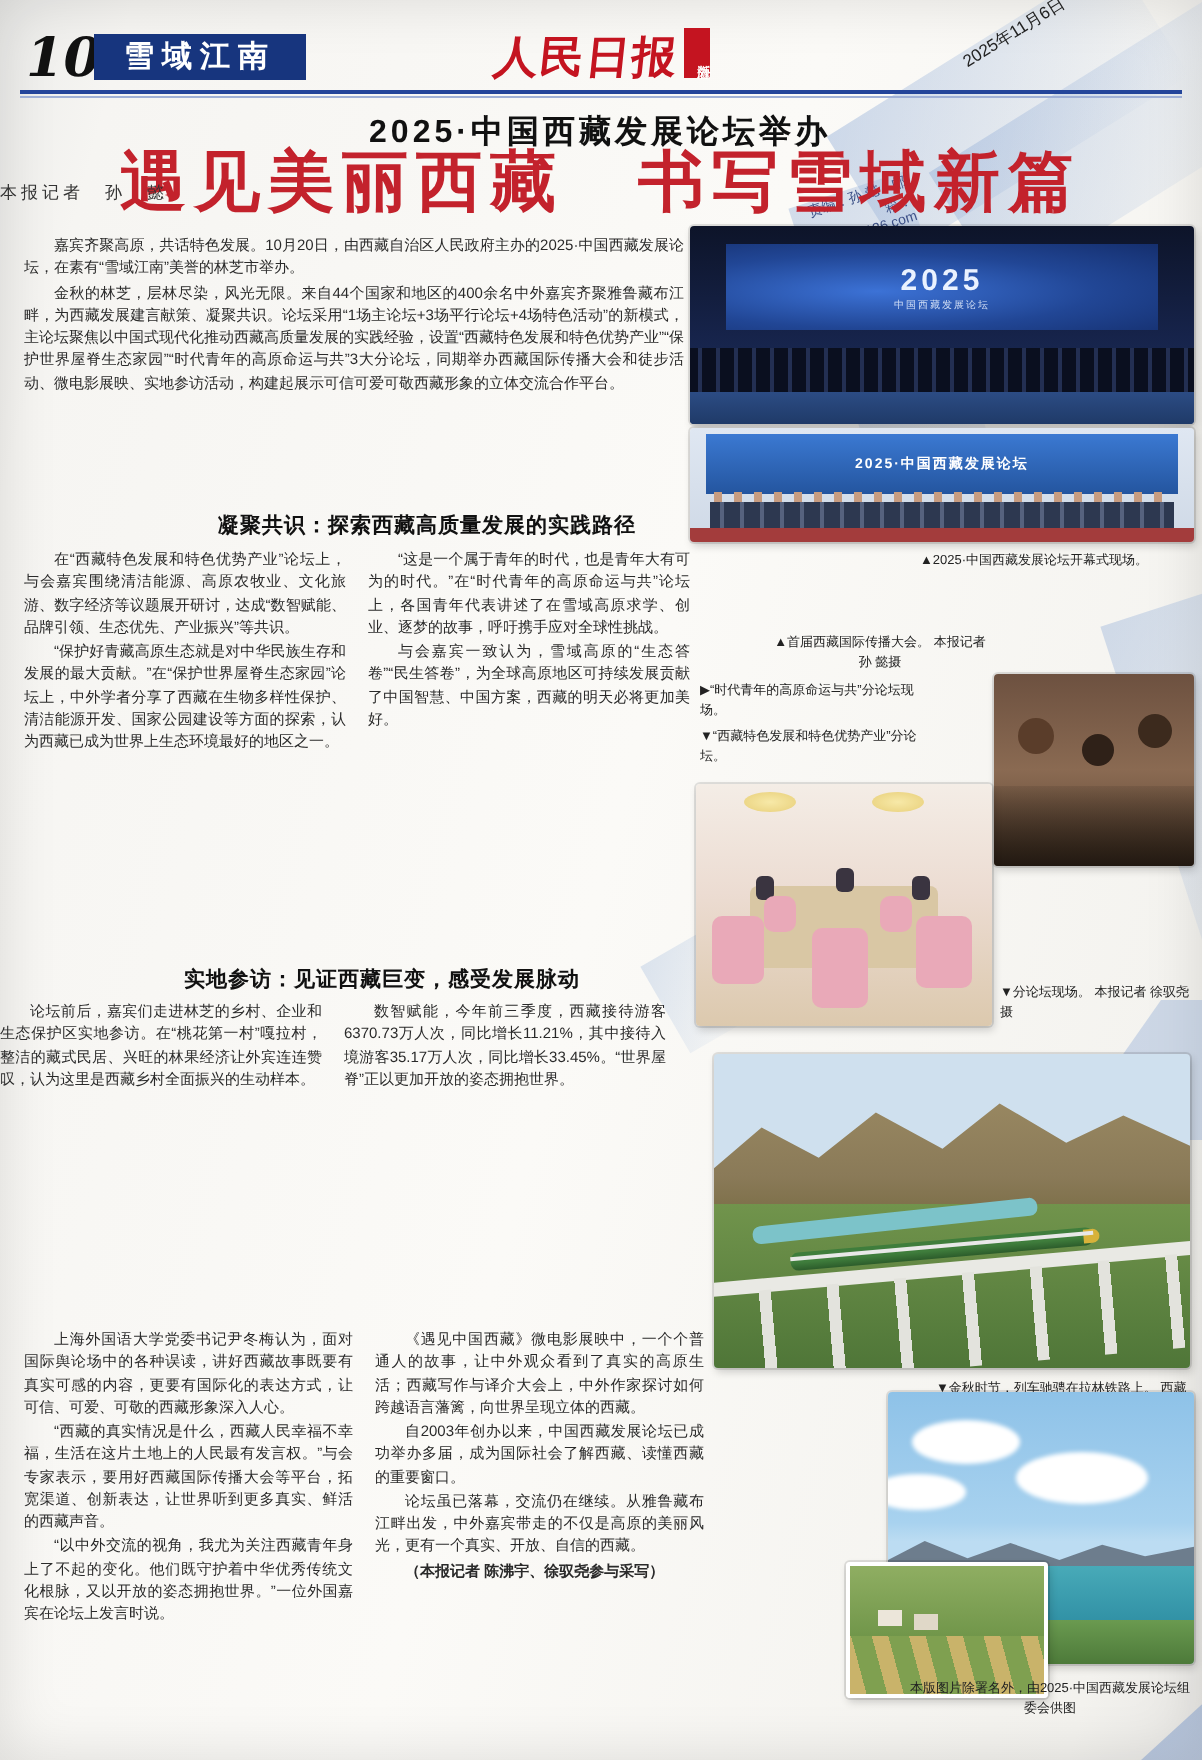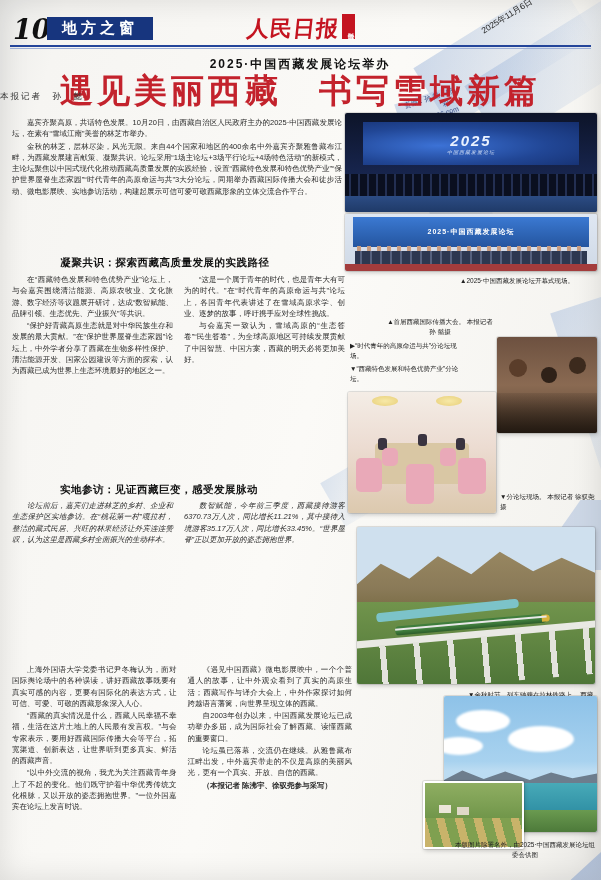--- a/index.html
+++ b/index.html
@@ -16,43 +16,43 @@
   .toprule2{position:absolute;left:10px;right:10px;top:48px;height:1px;background:#9fb0d6;}
   .masthead{position:absolute;left:0;right:0;top:14px;text-align:center;}
   .masthead .mh{display:inline-block;font-family:"DejaVu Serif","Liberation Serif",serif;
     font-weight:bold;font-size:22px;color:#c41420;transform:skewX(-6deg);letter-spacing:1px;}
   .edbadge{display:inline-block;vertical-align:top;margin-left:3px;width:13px;height:24px;background:#c41420;
     color:#fff;font-size:7px;line-height:1.1;text-align:center;padding-top:1px;writing-mode:vertical-rl;}
   .dateblock{position:absolute;right:12px;top:18px;text-align:right;}
   .dateblock .d1{font-size:8.5px;color:#222;}
   .dateblock .d2{font-size:7px;color:#3b4f86;margin-top:3px;}
   
-  .kicker{position:absolute;left:60px;top:56px;width:480px;text-align:center;font-size:12px;font-weight:bold;color:#111;letter-spacing:2px;}
+  .kicker{position:absolute;left:60px;top:56px;width:480px;text-align:center;font-size:16px;font-weight:bold;color:#111;letter-spacing:2px;}
   .headline{position:absolute;left:0;top:69px;width:601px;text-align:center;font-weight:bold;font-size:33px;
     color:#c3222c;letter-spacing:4px;font-family:"DejaVu Serif","Liberation Serif",serif;}
   .byline{position:absolute;left:0;top:91px;width:529px;text-align:left;font-size:8.5px;color:#333;letter-spacing:2px;}
   
   .btxt{font-size:7.5px;line-height:1.5;text-align:justify;color:#2a2a2a;overflow:hidden;}
   .btxt p{margin:0 0 1px;text-indent:2em;}
   .cols2{column-count:2;column-gap:11px;}
   .intro{position:absolute;left:12px;top:117px;width:330px;height:138px;}
-  .subhead{position:absolute;font-weight:bold;font-size:10.5px;color:#111;text-align:center;letter-spacing:.5px;}
+  .subhead{position:absolute;font-weight:bold;font-size:10.5px;color:#111;text-align:right;letter-spacing:.5px;}
   .sh1{left:12px;top:256px;width:306px;}
   .blockA{position:absolute;left:12px;top:274px;width:333px;height:206px;}
   .sh2{left:28px;top:483px;width:262px;}
-  .blockB{position:absolute;left:12px;top:500px;width:333px;height:141px;font-style:italic;}
+  .blockB{position:absolute;left:0;top:500px;width:333px;height:141px;}
   .sh3{left:12px;top:646px;width:336px;}
   .blockC{position:absolute;left:12px;top:664px;width:340px;height:208px;}
   .closing{font-weight:bold;}
   
   .photo{position:absolute;overflow:hidden;border-radius:2px;box-shadow:0 0 0 1px rgba(0,0,0,.10),1px 2px 4px rgba(0,0,0,.18);}
   .p-stage{left:345px;top:113px;width:252px;height:99px;background:linear-gradient(180deg,#0d1429 0%,#16234a 55%,#1d3160 100%);}
   .p-stage .screen{position:absolute;left:7%;top:9%;width:86%;height:44%;
     background:radial-gradient(ellipse at 35% 55%,#3c72d6 0%,#214695 55%,#152f6e 100%);
-    display:flex;flex-direction:column;align-items:center;justify-content:center;color:#eaf2ff;font-style:italic;}
+    display:flex;flex-direction:column;align-items:center;justify-content:center;color:#eaf2ff;}
   .p-stage .screen .big{font-size:15px;font-weight:bold;letter-spacing:2px;}
   .p-stage .screen .small{font-size:5px;letter-spacing:1px;opacity:.85;}
   .p-stage .crowd{position:absolute;left:0;right:0;bottom:16%;height:22%;
     background:repeating-linear-gradient(90deg,#0a0f1f 0 4px,#232f52 4px 6px,#0a0f1f 6px 9px);}
   .p-stage .floor{position:absolute;left:0;right:0;bottom:0;height:16%;background:linear-gradient(180deg,#2c4c84,#1f3a68);}
   .p-group{left:345px;top:214px;width:252px;height:57px;background:linear-gradient(180deg,#dfe7f2 0%,#cfd9e6 100%);}
   .p-group .led{position:absolute;left:3%;top:6%;width:94%;height:52%;
     background:linear-gradient(180deg,#3b79d2,#24559f);display:flex;align-items:center;justify-content:center;
     color:#fff;font-size:7px;font-weight:bold;letter-spacing:1px;}
   .p-group .heads{position:absolute;left:4%;right:4%;bottom:34%;height:6px;
@@ -114,21 +114,21 @@
 <body>
 
 <div id="page">
 
   <div class="deco d1"></div>
   <div class="deco d2"></div>
   <div class="deco d3"></div>
   <div class="deco d5"></div>
 
   <div class="pagenum">10</div>
-  <div class="sectionbox">地方之窗</div>
+  <div class="sectionbox">雪域江南</div>
   <div class="masthead">
     <span class="mh">人民日报</span><span class="edbadge">海外版</span>
   </div>
   <div class="dateblock">
     <div class="d1">2025年11月6日　星期四</div>
     <div class="d2">责编：孙 懿　邮箱：hwbjzg@126.com</div>
   </div>
   <div class="toprule"></div>
   <div class="toprule2"></div>
 

